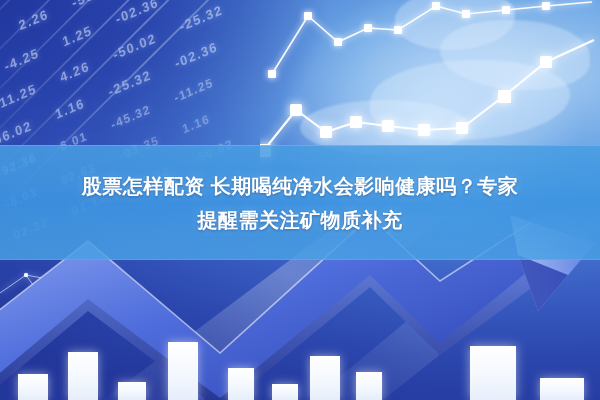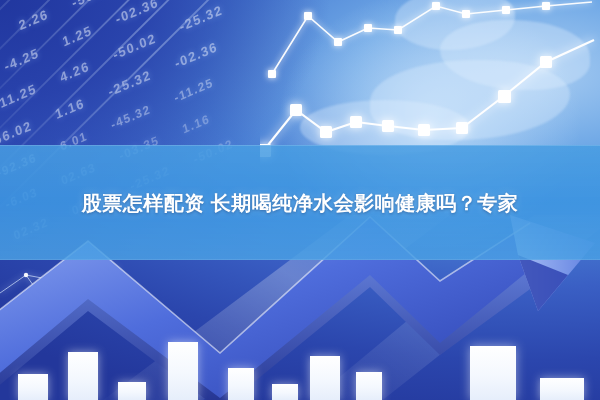--- a/index.html
+++ b/index.html
@@ -241,16 +241,17 @@
     <div class="bar" style="left:272px;width:26px;height:16px;"></div>
     <div class="bar" style="left:310px;width:30px;height:44px;"></div>
     <div class="bar" style="left:356px;width:26px;height:28px;"></div>
     <div class="bar" style="left:470px;width:46px;height:54px;"></div>
     <div class="bar" style="left:540px;width:44px;height:22px;"></div>
   </div>
 
   <div class="band">
     <div class="band-inner">
       <div class="tline">股票怎样配资 长期喝纯净水会影响健康吗？专家</div>
+      <div class="tline">提醒需关注矿物质补充</div>
     </div>
   </div>
 
 </div>
 
 </body></html>

